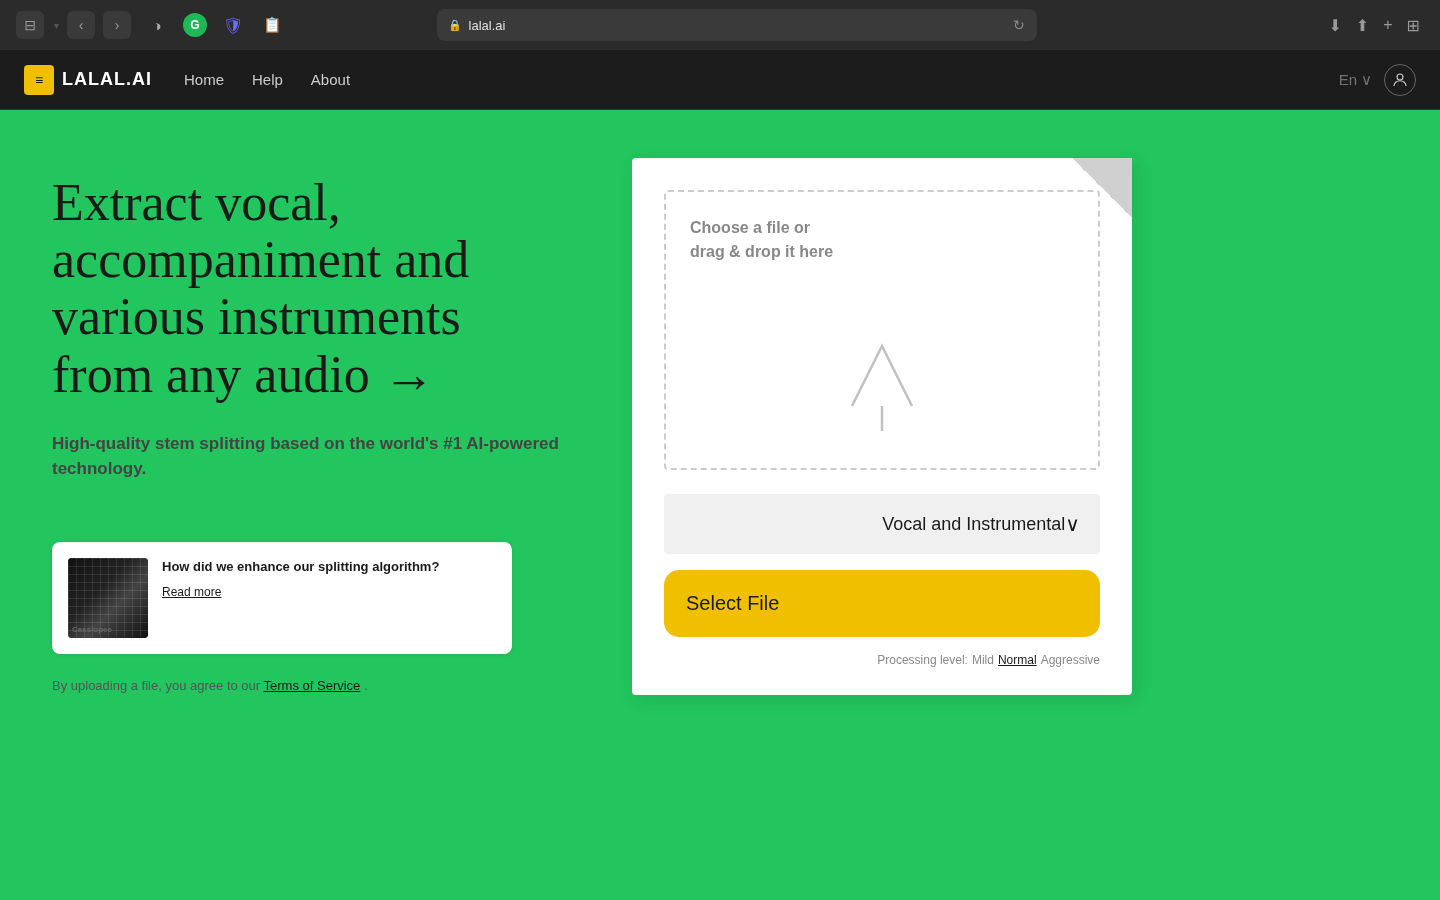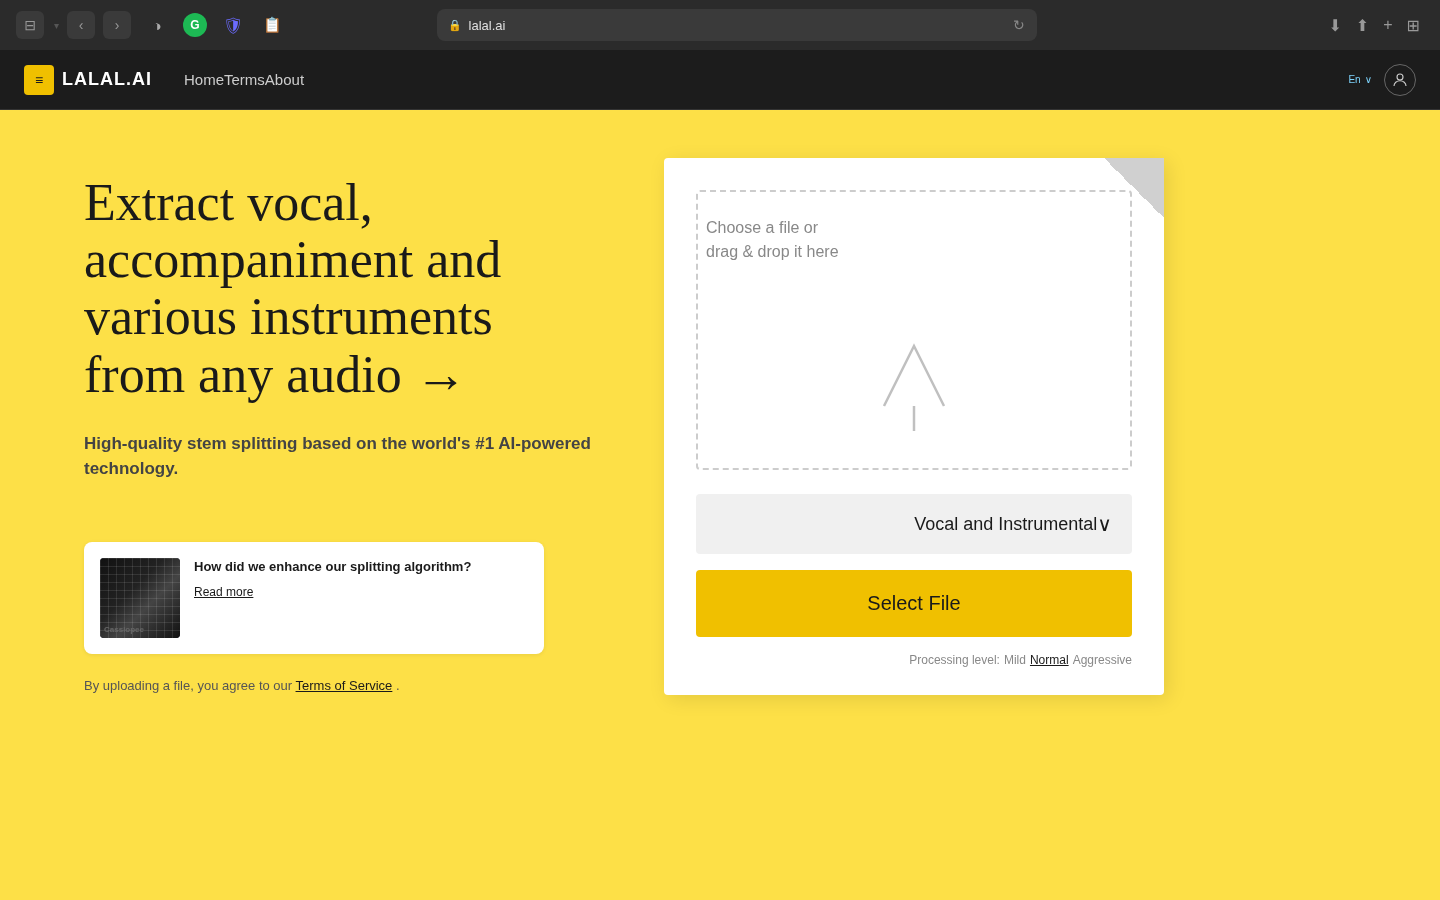--- a/index.html
+++ b/index.html
@@ -85,55 +85,56 @@
       color: #1c1c1c;
     }
     .logo-text {
       color: #ffffff;
       font-size: 18px;
       font-weight: 700;
       letter-spacing: 1px;
     }
     .nav-links {
       display: flex;
+      gap: 28px;
     }
     .nav-link {
       color: #cccccc;
       font-size: 15px;
       text-decoration: none;
       cursor: pointer;
       padding: 4px 0;
     }
     .nav-right {
       margin-left: auto;
       display: flex;
       align-items: center;
       gap: 12px;
     }
     .lang-selector {
-      color: #7dd3fc;
-      font-size: 10px;
+      color: #737373;
+      font-size: 15px;
       cursor: pointer;
       display: flex;
       align-items: center;
       gap: 4px;
     }
     .user-icon {
       width: 32px; height: 32px;
       border-radius: 50%;
       border: 1px solid #666;
       display: flex; align-items: center; justify-content: center;
       color: #ccc; font-size: 16px; cursor: pointer;
     }
 
     
     .main-content {
-      background: #fde047;
+      background: #22c55e;
       min-height: 790px;
-      padding: 48px 84px;
+      padding: 48px 52px;
       display: flex;
       gap: 60px;
       align-items: flex-start;
     }
 
     
     .left-section {
       flex: 1;
       max-width: 520px;
       padding-top: 16px;
@@ -243,24 +244,25 @@
       align-items: center;
       justify-content: flex-end;
       padding-bottom: 32px;
       cursor: pointer;
       position: relative;
       margin-bottom: 24px;
     }
     .drop-text {
       position: absolute;
       top: 24px;
-      left: 8px;
+      left: 24px;
       font-size: 16px;
       color: #888;
       line-height: 1.5;
+      font-weight: bold;
     }
     .upload-icon-wrapper {
       display: flex;
       flex-direction: column;
       align-items: center;
     }
     .upload-arrow {
       width: 80px;
       margin-bottom: 0;
     }
@@ -282,27 +284,27 @@
       font-weight: 400;
     }
     .dropdown-arrow {
       font-size: 20px;
       color: #1a1a1a;
     }
     .select-file-btn {
       width: 100%;
       background: #f0c000;
       border: none;
-      border-radius: 4px;
+      border-radius: 15px;
       padding: 22px;
       font-size: 20px;
       font-weight: 500;
       color: #1a1a1a;
       cursor: pointer;
-      text-align: center;
+      text-align: left;
       margin-bottom: 16px;
     }
     .processing-levels {
       text-align: right;
       font-size: 12px;
       color: #888;
       display: flex;
       justify-content: flex-end;
       align-items: center;
       gap: 4px;
@@ -353,21 +355,21 @@
 <div class="app-nav">
   <div class="app-logo">
     <div class="logo-icon">
       <span>≡</span>
     </div>
     <span class="logo-text">LALAL.AI</span>
   </div>
 
   <nav class="nav-links">
     <a class="nav-link">Home</a>
-    <a class="nav-link">Terms</a>
+    <a class="nav-link">Help</a>
     <a class="nav-link">About</a>
   </nav>
 
   <div class="nav-right">
     <div class="lang-selector">
       <span>En</span>
       <span>∨</span>
     </div>
     <div class="user-icon">
       <svg width="18" height="18" viewBox="0 0 24 24" fill="none" stroke="currentColor" stroke-width="1.5">

